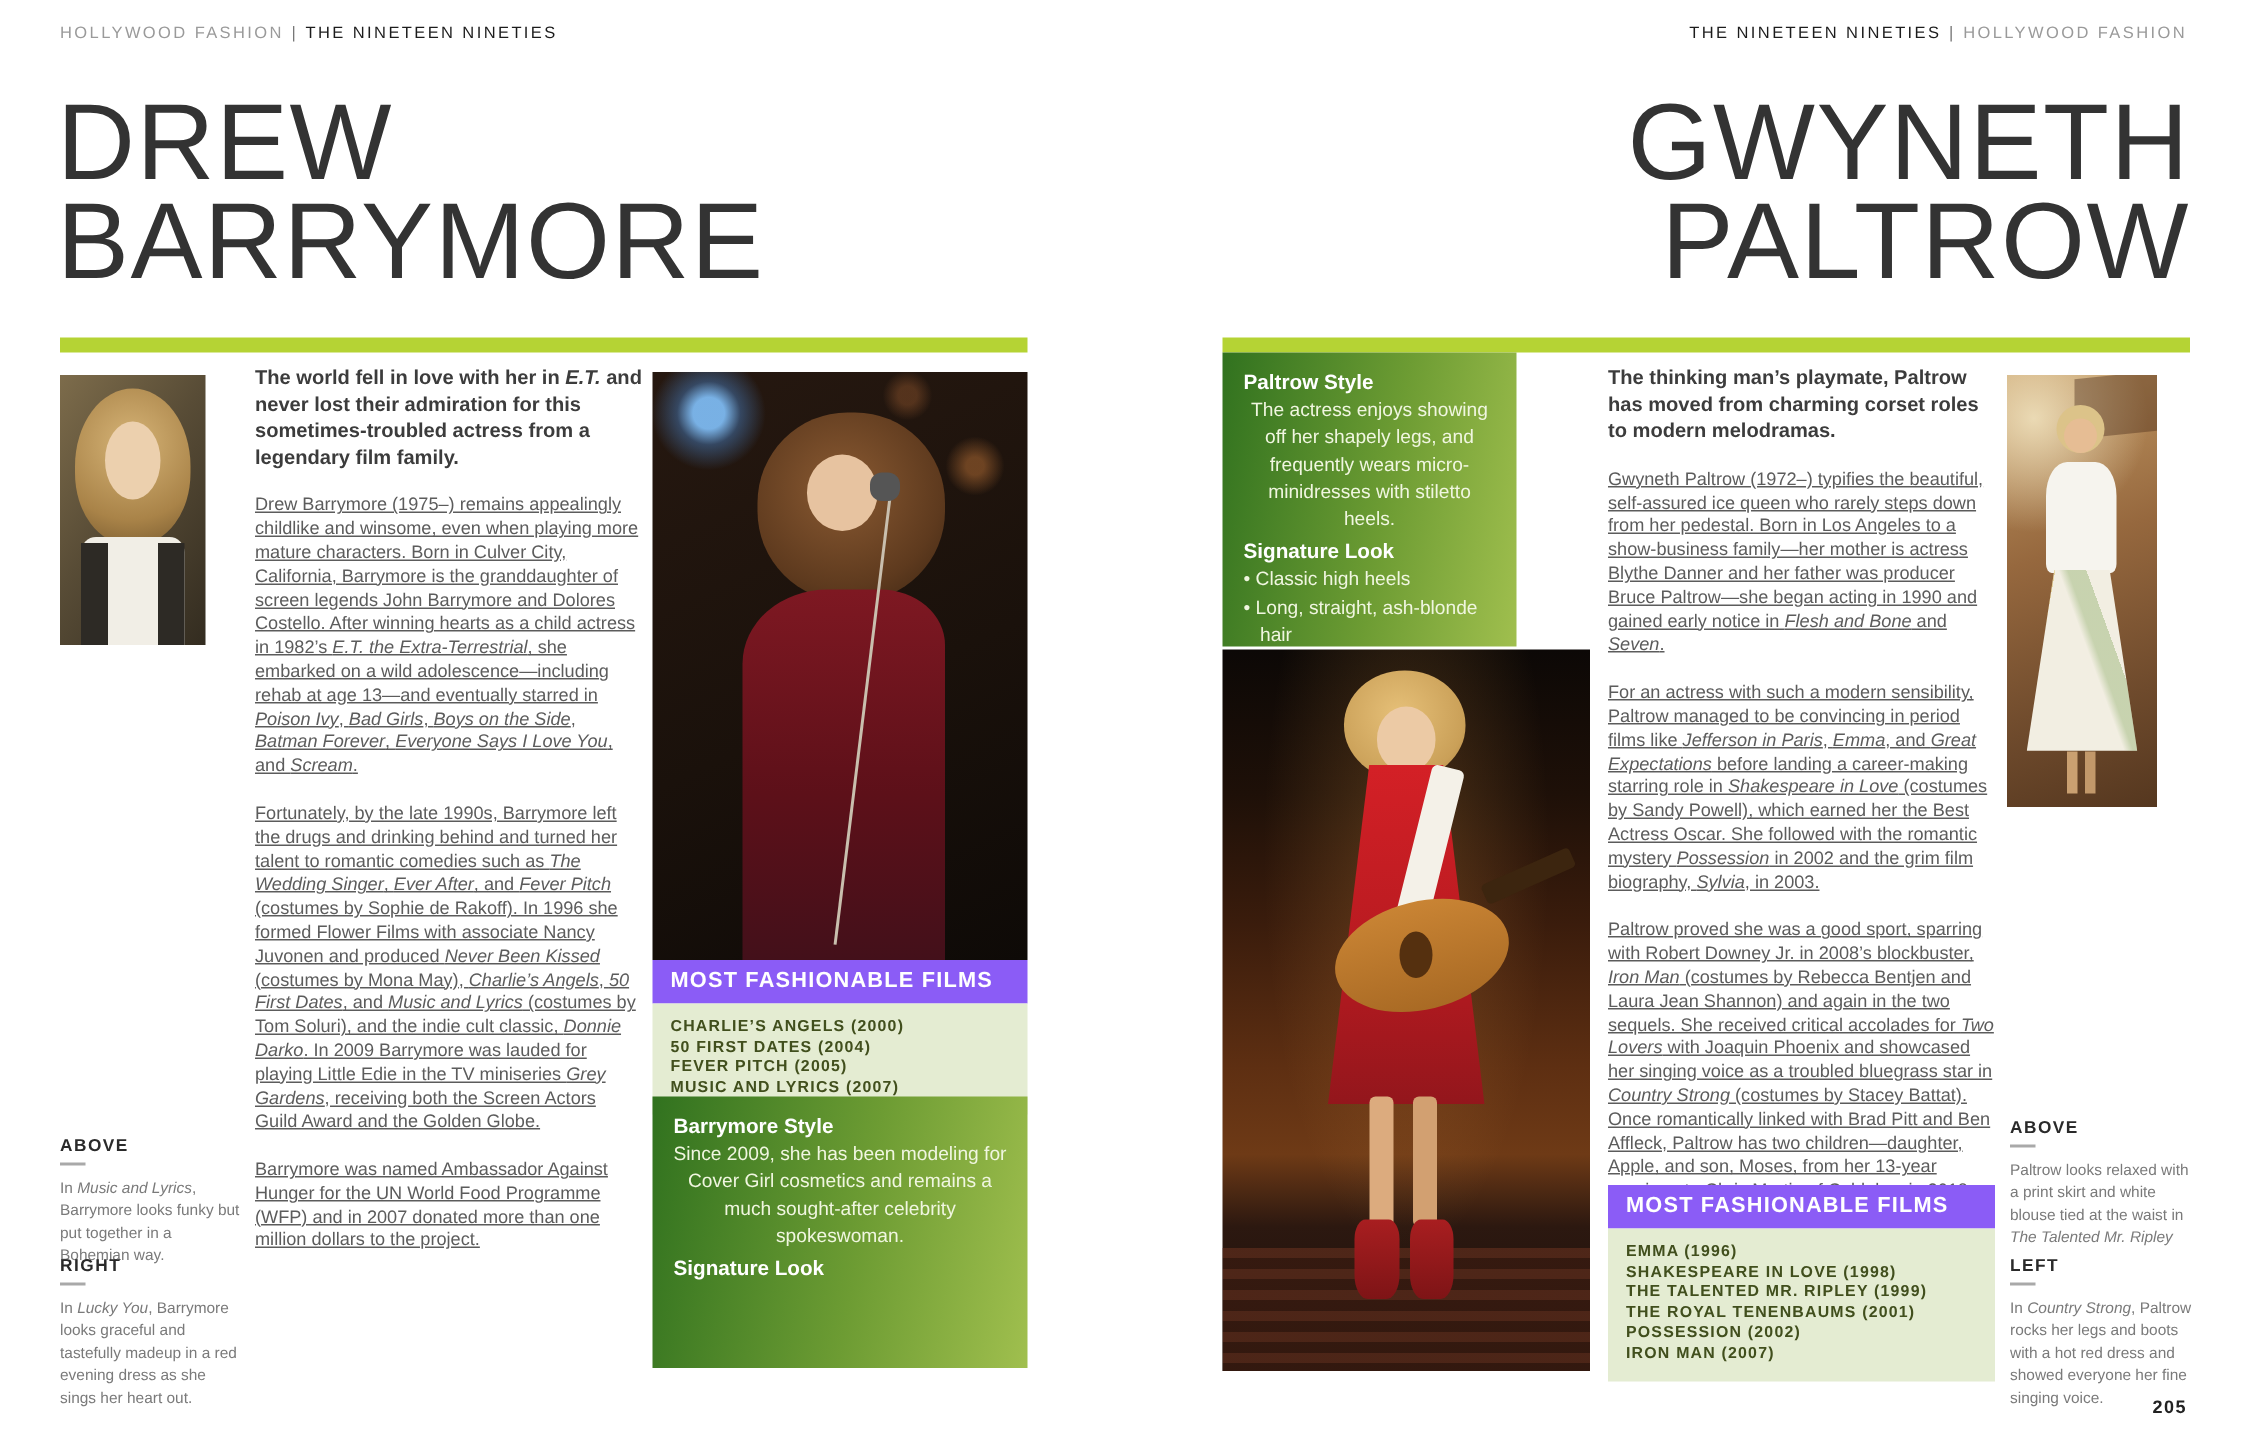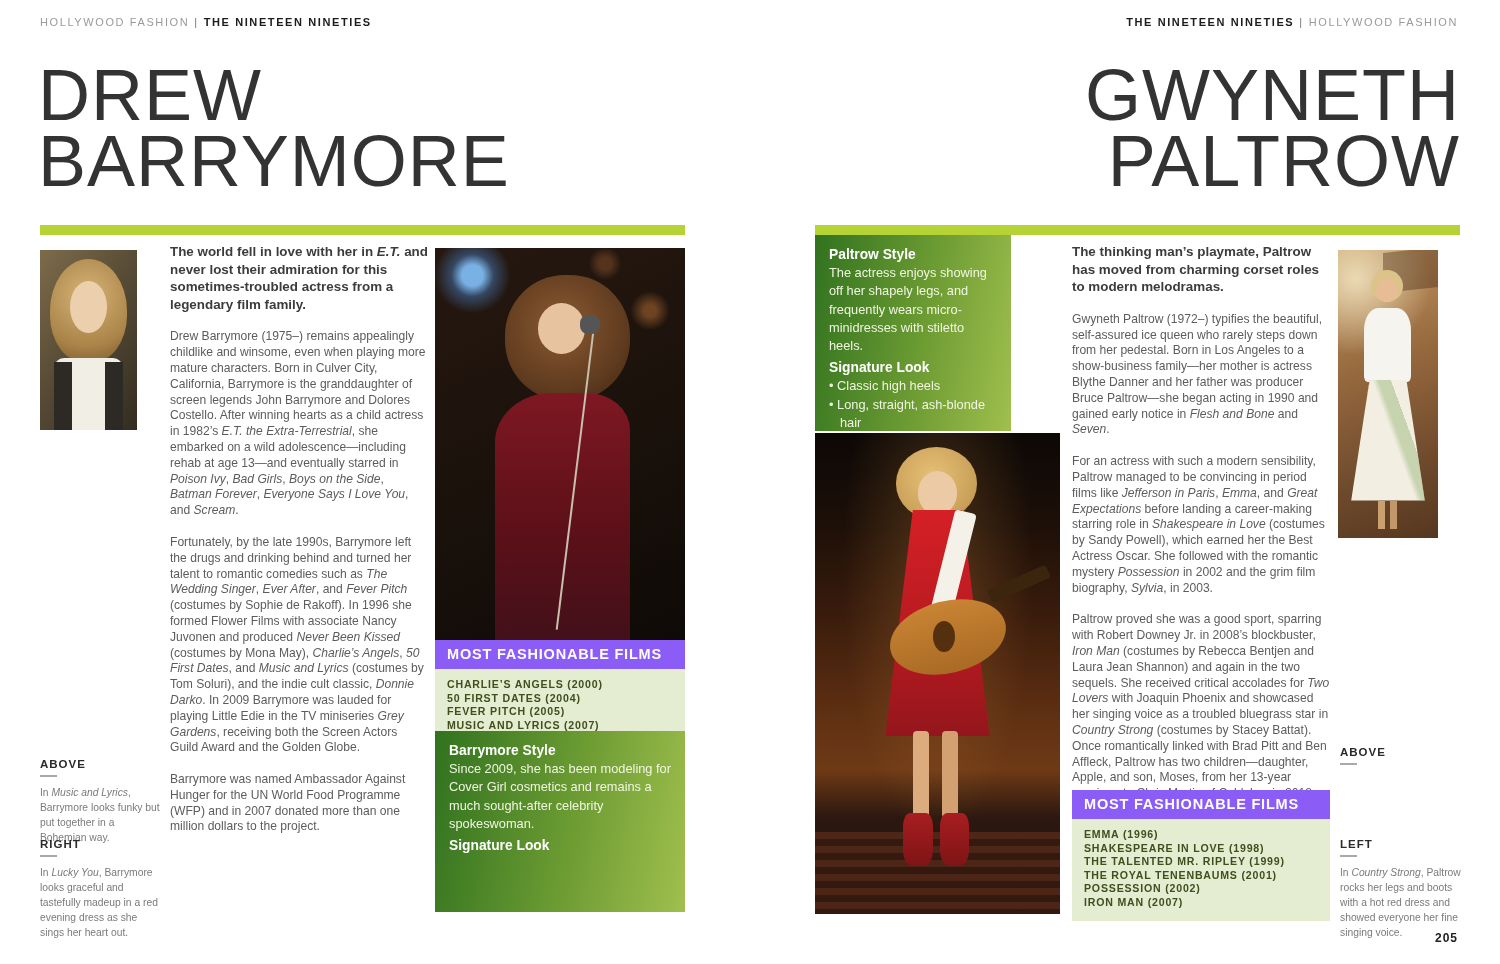--- a/index.html
+++ b/index.html
@@ -5,21 +5,21 @@
   html,body { margin:0; padding:0; background:#ffffff; }
   .spread {
     position:relative; width:1500px; height:964px; background:#fff;
     font-family:"Liberation Sans", sans-serif; overflow:hidden;
     color:#444;
   }
   
   .runhead { position:absolute; top:16px; font-size:11px; letter-spacing:1.6px; white-space:nowrap; }
   .runhead .light { color:#9a9a9a; font-weight:normal; }
   .runhead .sep   { color:#777; font-weight:normal; padding:0 5px; }
-  .runhead .bold  { color:#1c1c1c; font-weight:bold; }
+  .runhead .bold  { color:#1c1c1c; font-weight:normal; }
   .runhead-left { left:40px; }
   .runhead-right { right:42px; text-align:right; }
 
   
   .big-title {
     position:absolute; top:62px; margin:0; font-weight:100; color:#333;
     font-size:72px; line-height:66px; letter-spacing:1px; white-space:nowrap;
   }
   .big-title-left { left:38px; }
   .big-title-right { right:40px; text-align:right; }
@@ -27,21 +27,21 @@
   
   .lime-bar { position:absolute; top:225px; height:10px; background:#b5d334; }
 
   
   .photo { position:absolute; overflow:hidden; }
   .photo div { position:absolute; }
 
   
   .bodycol { position:absolute; }
   .intro { font-size:13.4px; line-height:17.6px; font-weight:bold; color:#3c3c3c; margin:0 0 10px 0; }
-  .bodycol p.para { font-size:12.1px; line-height:15.8px; color:#5c5c5c; margin:16px 0 10px 0; }
+  .bodycol p.para { font-size:12.1px; line-height:15.8px; color:#5c5c5c; margin:16px 0 10px 0;text-decoration:underline; }
 
   
   .caption { position:absolute; width:122px; }
   .cap-label { font-size:11.5px; font-weight:bold; letter-spacing:1px; color:#2a2a2a; }
   .cap-rule { width:17px; height:2px; background:#a9a9a9; margin:5px 0 8px 0; }
   .cap-text { font-size:10.3px; line-height:15px; color:#7a7a7a; }
 
   
   .filmbox { position:absolute; }
   .filmbox-head {
@@ -54,21 +54,21 @@
     color:#414f1d; line-height:13.6px;
   }
 
   
   .stylebox {
     position:absolute; box-sizing:border-box; padding:12px 14px;
     background:linear-gradient(100deg, #31721f 0%, #6d9c33 55%, #a0bf4e 100%);
     color:#fff;
   }
   .sb-head { font-size:13.8px; font-weight:bold; margin:0 0 2px 0; color:#ffffff; }
-  .sb-text { font-size:12.8px; line-height:18.3px; margin:0 0 5px 0; color:#f0f6e0; }
+  .sb-text { font-size:12.8px; line-height:18.3px; margin:0 0 5px 0; color:#f0f6e0;text-align:center; }
   .sb-bullets .bullet {
     font-size:12.8px; line-height:18.3px; color:#f0f6e0;
     padding-left:11px; text-indent:-11px; position:static;
   }
   .sb-bullets .bullet::before { content:"• "; }
 
   
   .folio { position:absolute; top:931px; font-size:12px; white-space:nowrap; }
   .folio-left { left:40px;margin-top:48px; }
   .folio-right { right:42px; }
@@ -232,20 +232,21 @@
            linear-gradient(70deg, transparent 55%, rgba(120,160,80,.35) 60% 70%, transparent 70%),
            #f2eee2;
          clip-path:polygon(27% 0%, 73% 0%, 96% 100%, 4% 100%);"></div>
     <div style="left:40%; top:87%; width:7%; height:10%; background:#caa071;"></div>
     <div style="left:52%; top:87%; width:7%; height:10%; background:#c2986a;"></div>
   </div>
 
   <div class="caption" style="left:1340px; top:746px;">
     <div class="cap-label">ABOVE</div>
     <div class="cap-rule"></div>
+    <div class="cap-text">Paltrow looks relaxed with a print skirt and white blouse tied at the waist in <i>The Talented Mr. Ripley</i></div>
   </div>
   <div class="caption" style="left:1340px; top:838px;">
     <div class="cap-label">LEFT</div>
     <div class="cap-rule"></div>
     <div class="cap-text">In <i>Country Strong</i>, Paltrow rocks her legs and boots with a hot red dress and showed everyone her fine singing voice.</div>
   </div>
 
   <div class="folio folio-right">
     <span class="num">205</span>
   </div>

